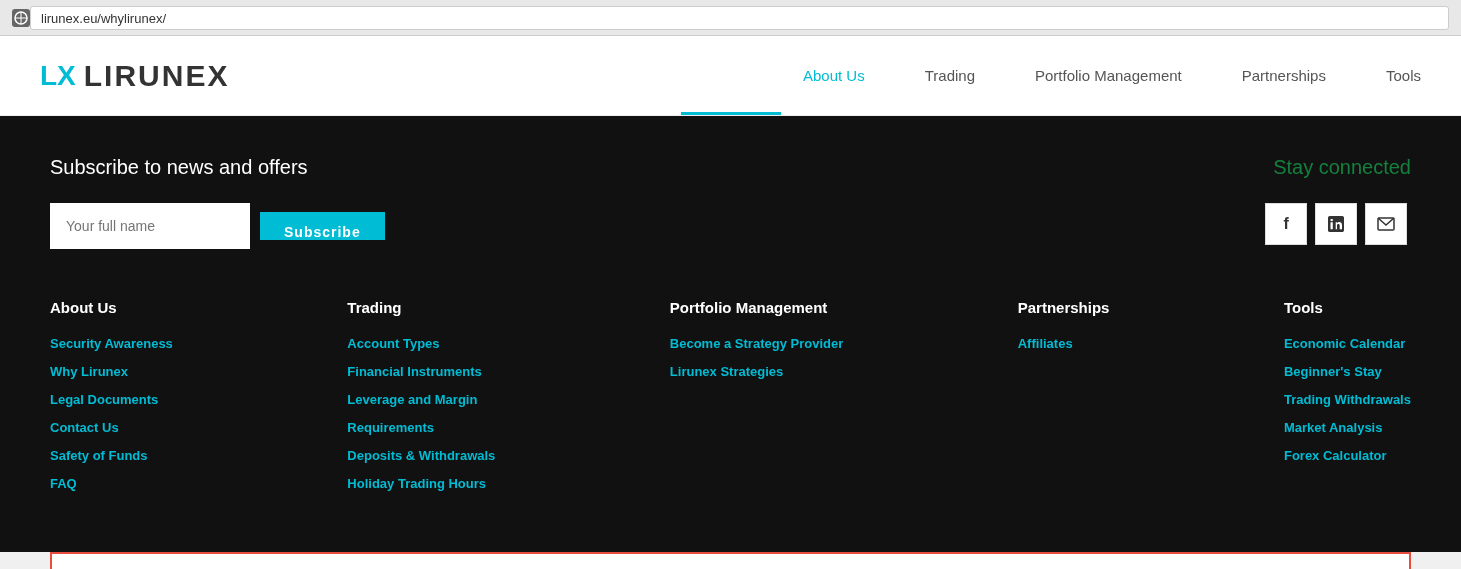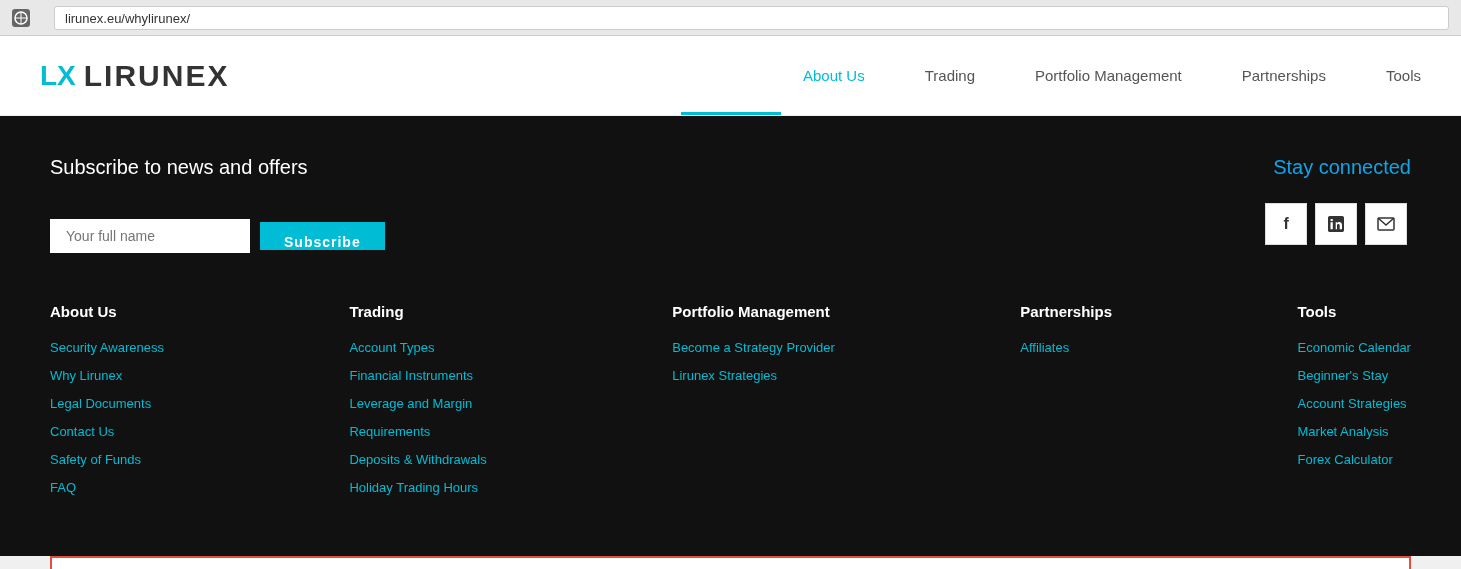--- a/index.html
+++ b/index.html
@@ -4,21 +4,21 @@
   <style>
     * { margin: 0; padding: 0; box-sizing: border-box; }
     body { font-family: Arial, sans-serif; background: #f0f0f0; width: 1461px; }
 
     
     .browser-bar {
       background: #e8e8e8;
       padding: 6px 12px;
       display: flex;
       align-items: center;
-      gap: 24px;
+      gap: 0;
       border-bottom: 1px solid #ccc;
       height: 36px;
     }
     .browser-icon {
       width: 18px; height: 18px;
       background: #666;
       border-radius: 3px;
       display: flex; align-items: center; justify-content: center;
     }
     .browser-url {
@@ -89,55 +89,55 @@
     
     .subscribe-section {
       display: flex;
       justify-content: space-between;
       align-items: flex-start;
       margin-bottom: 50px;
     }
     .subscribe-left h2 {
       font-size: 20px;
       font-weight: 400;
-      margin-bottom: 40px;
+      margin-bottom: 24px;
       color: white;
     }
     .subscribe-form {
       display: flex;
       gap: 10px;
       align-items: center;
     }
     .subscribe-form input {
       background: white;
       border: none;
       padding: 12px 16px;
       font-size: 14px;
       color: #999;
       width: 200px;
-      height: 34px;
+      height: 46px;
       outline: none;
     }
     .subscribe-btn {
       background: #00bcd4;
       color: white;
       border: none;
       padding: 12px 24px;
       font-size: 14px;
       font-weight: 600;
       cursor: pointer;
       height: 28px;
       letter-spacing: 1px;
     }
 
     .stay-connected h2 {
       font-size: 20px;
       font-weight: 400;
       margin-bottom: 24px;
-      color: #0ea5e9;
+      color: #15803d;
       margin-left: 8px;
     }
     .social-icons {
       display: flex;
       gap: 8px;
     }
     .social-icon {
       width: 42px; height: 42px;
       background: white;
       border: 1px solid #ddd;
@@ -156,20 +156,21 @@
       justify-content: space-between;
     }
     .footer-col h3 {
       font-size: 15px;
       font-weight: 700;
       color: white;
       margin-bottom: 18px;
     }
     .footer-col ul {
       list-style: none;
+      font-weight: bold;
     }
     .footer-col ul li {
       margin-bottom: 10px;
     }
     .footer-col ul li a {
       text-decoration: none;
       font-size: 13px;
       color: #00bcd4;
     }
 
@@ -294,21 +295,21 @@
       <ul>
         <li><a href="#">Affiliates</a></li>
       </ul>
     </div>
 
     <div class="footer-col">
       <h3>Tools</h3>
       <ul>
         <li><a href="#">Economic Calendar</a></li>
         <li><a href="#">Beginner's Stay</a></li>
-        <li><a href="#">Account Strategies</a></li>
+        <li><a href="#">Trading Withdrawals</a></li>
         <li><a href="#">Market Analysis</a></li>
         <li><a href="#">Forex Calculator</a></li>
       </ul>
     </div>
 
   </div>
 </div>
 
 <div class="legal-section">
   

